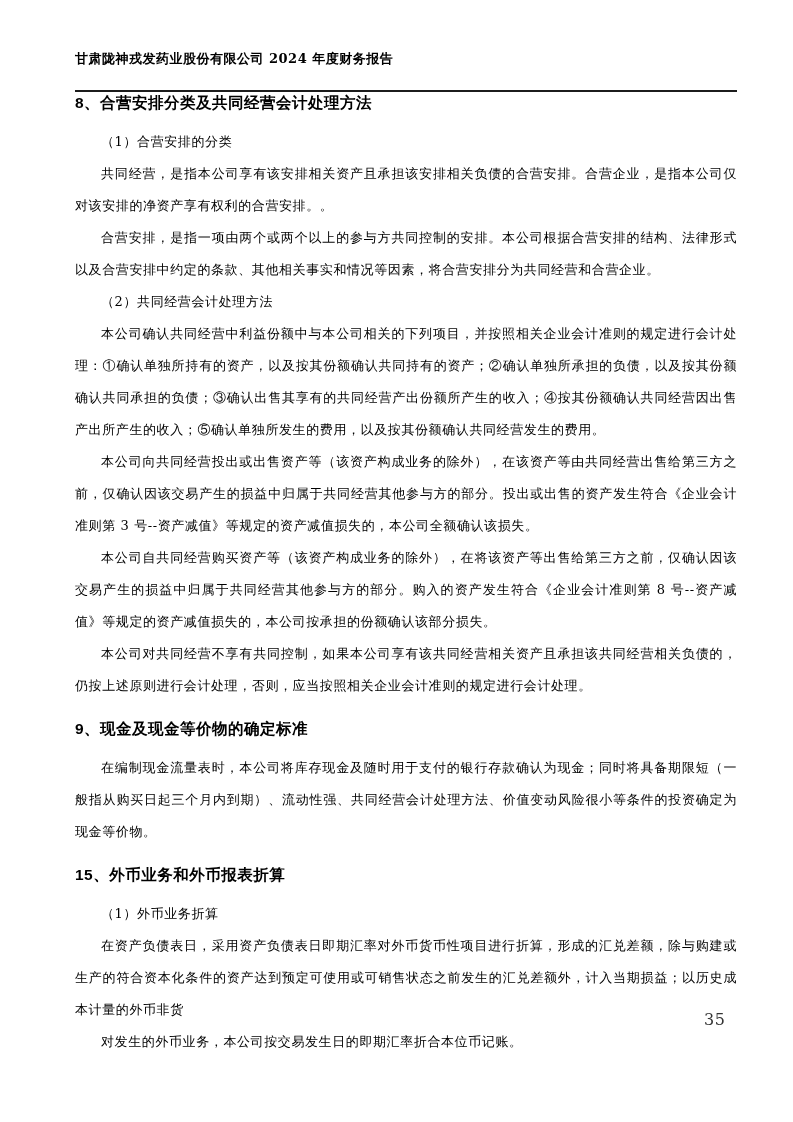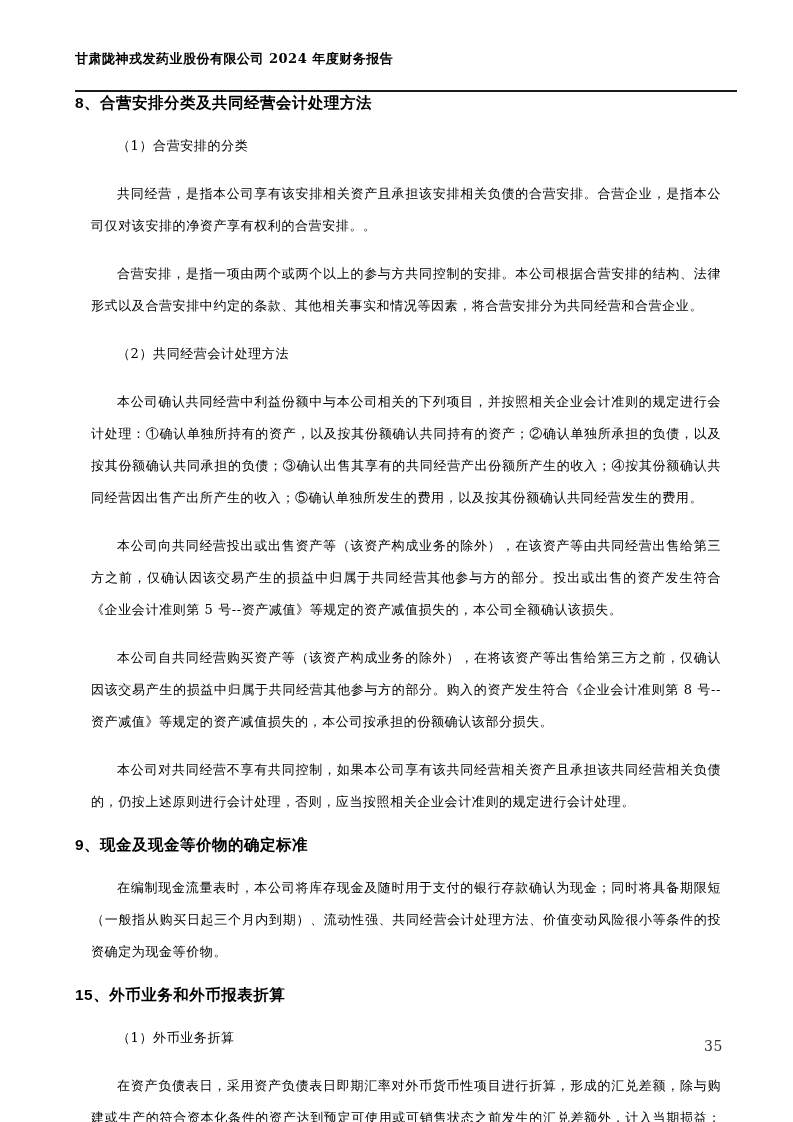--- a/index.html
+++ b/index.html
@@ -40,38 +40,38 @@
   }
   h2.sec-heading {
     font-family: "Liberation Sans", sans-serif;
     font-size: 15.5px;
     font-weight: bold;
     letter-spacing: 0.5px;
     margin: 16px 0 12px 0;
     line-height: 22px;
   }
   p {
-    margin: 16px;
+    margin: 0;
     font-size: 13px;
     line-height: 32px;
     text-indent: 2em;
     letter-spacing: 0.6px;
   }
   p.para {
     text-align: justify;
     text-justify: inter-ideograph;
   }
   p.subheading {
     text-align: left;
   }
   .footer-page-number {
     position: absolute;
-    top: 1038px;
+    top: 1010px;
     left: 704px;
-    font-size: 14px;
+    font-size: 16px;
     color: #333333;
     letter-spacing: 0.5px;
   }
 </style>
 </head>
 <body>
 
 <div class="page">
 
   <div class="page-header">
@@ -80,21 +80,21 @@
 
   <div class="content">
 
     <section>
       <h2 class="sec-heading">8、合营安排分类及共同经营会计处理方法</h2>
       <p class="subheading">（1）合营安排的分类</p>
       <p class="para">共同经营，是指本公司享有该安排相关资产且承担该安排相关负债的合营安排。合营企业，是指本公司仅对该安排的净资产享有权利的合营安排。。</p>
       <p class="para">合营安排，是指一项由两个或两个以上的参与方共同控制的安排。本公司根据合营安排的结构、法律形式以及合营安排中约定的条款、其他相关事实和情况等因素，将合营安排分为共同经营和合营企业。</p>
       <p class="subheading">（2）共同经营会计处理方法</p>
       <p class="para">本公司确认共同经营中利益份额中与本公司相关的下列项目，并按照相关企业会计准则的规定进行会计处理：①确认单独所持有的资产，以及按其份额确认共同持有的资产；②确认单独所承担的负债，以及按其份额确认共同承担的负债；③确认出售其享有的共同经营产出份额所产生的收入；④按其份额确认共同经营因出售产出所产生的收入；⑤确认单独所发生的费用，以及按其份额确认共同经营发生的费用。</p>
-      <p class="para">本公司向共同经营投出或出售资产等（该资产构成业务的除外），在该资产等由共同经营出售给第三方之前，仅确认因该交易产生的损益中归属于共同经营其他参与方的部分。投出或出售的资产发生符合《企业会计准则第 5 号--资产减值》等规定的资产减值损失的，本公司全额确认该损失。</p>
+      <p class="para">本公司向共同经营投出或出售资产等（该资产构成业务的除外），在该资产等由共同经营出售给第三方之前，仅确认因该交易产生的损益中归属于共同经营其他参与方的部分。投出或出售的资产发生符合《企业会计准则第 3 号--资产减值》等规定的资产减值损失的，本公司全额确认该损失。</p>
       <p class="para">本公司自共同经营购买资产等（该资产构成业务的除外），在将该资产等出售给第三方之前，仅确认因该交易产生的损益中归属于共同经营其他参与方的部分。购入的资产发生符合《企业会计准则第 8 号--资产减值》等规定的资产减值损失的，本公司按承担的份额确认该部分损失。</p>
       <p class="para">本公司对共同经营不享有共同控制，如果本公司享有该共同经营相关资产且承担该共同经营相关负债的，仍按上述原则进行会计处理，否则，应当按照相关企业会计准则的规定进行会计处理。</p>
     </section>
 
     <section>
       <h2 class="sec-heading">9、现金及现金等价物的确定标准</h2>
       <p class="para">在编制现金流量表时，本公司将库存现金及随时用于支付的银行存款确认为现金；同时将具备期限短（一般指从购买日起三个月内到期）、流动性强、共同经营会计处理方法、价值变动风险很小等条件的投资确定为现金等价物。</p>
     </section>
 
     <section>

